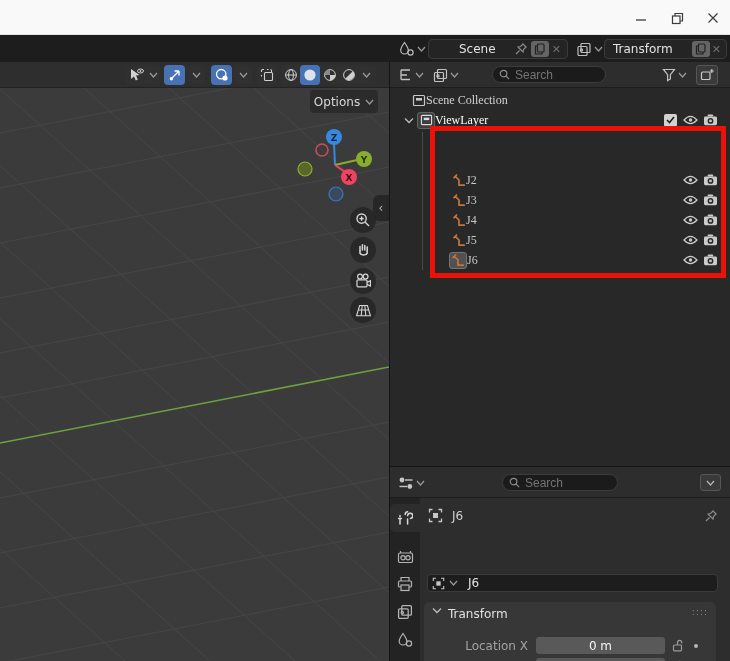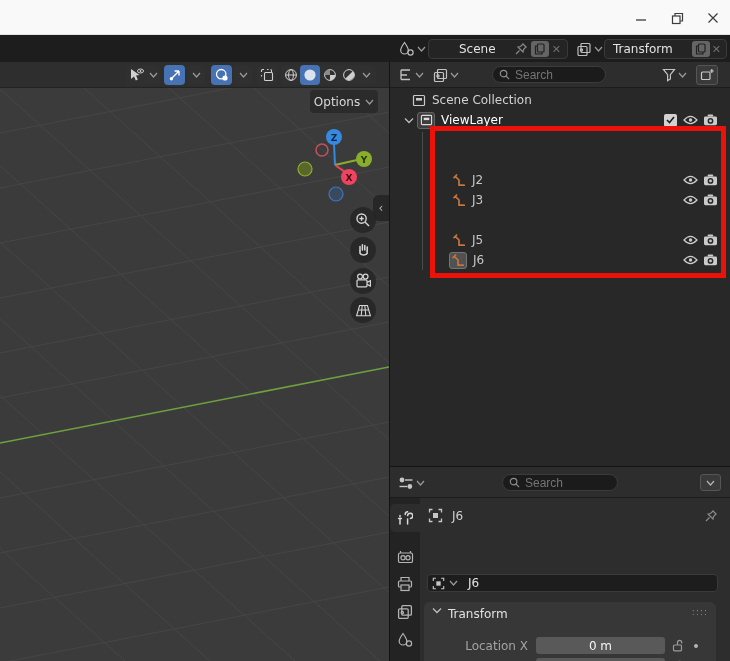--- a/index.html
+++ b/index.html
@@ -38,21 +38,21 @@
   .options-btn{position:absolute;left:310px;top:28px;width:68px;height:23px;background:#2b2b2b;border-radius:4px;display:flex;align-items:center;justify-content:center;gap:5px;color:#d8d8d8;font-size:12px;cursor:default;}
   .side-btn{position:absolute;left:350px;width:26px;height:26px;border-radius:50%;background:rgba(38,38,38,.85);display:flex;align-items:center;justify-content:center;}
   .collapse-tab{position:absolute;left:373px;top:133px;width:16px;height:26px;background:#272727;border-radius:6px 0 0 6px;color:#b5b5b5;display:flex;align-items:center;justify-content:center;font-size:12px;}
 
   .outliner{position:absolute;left:390px;top:62px;width:340px;height:405px;background:#282828;}
   .ol-header{position:absolute;left:0;top:0;width:340px;height:26px;background:#2d2d2d;border-bottom:1px solid #1c1c1c;}
   .search{position:absolute;background:#1b1b1b;border:1px solid #3c3c3c;border-radius:9px;display:flex;align-items:center;padding-left:6px;gap:5px;}
   .search input{background:transparent;border:none;outline:none;color:#e5e5e5;font-size:12px;width:80%;}
   .search input::placeholder{color:#757575;}
   .ol-row{position:absolute;left:0;width:340px;height:20px;display:flex;align-items:center;color:#c7c7c7;font-size:12px;}
-  .ol-label{margin-left:6px;}
+  .ol-label{font-family:Liberation Serif, serif;}
   .row-toggles{position:absolute;right:0;top:0;height:20px;display:flex;align-items:center;}
   .tgl{width:20px;display:flex;align-items:center;justify-content:center;}
   .icon-box{width:18px;height:17px;border-radius:3px;display:flex;align-items:center;justify-content:center;}
   .icon-box.active{background:#515151;border:1px solid #747474;}
   .indent-guide{position:absolute;left:422px;top:132px;width:1px;height:138px;background:#4a4a4a;}
 
   .props{position:absolute;left:390px;top:467px;width:340px;height:194px;background:#2d2d2d;}
   .pr-header{position:absolute;left:0;top:0;width:340px;height:31px;background:#2d2d2d;border-bottom:1px solid #1c1c1c;}
   .tabstrip{position:absolute;left:0;top:31px;width:30px;height:163px;background:#232323;}
   .tab{position:absolute;left:0;width:30px;height:28px;display:flex;align-items:center;justify-content:center;}
@@ -447,20 +447,44 @@
         <span class="tgl">
             <svg width="15" height="12" viewBox="0 0 15 12">
               <rect x="1" y="2.6" width="13" height="8.6" rx="1.4" fill="#cbcbcb"></rect>
               <rect x="4.6" y="0.6" width="5.6" height="2" rx="0.8" fill="#cbcbcb"></rect>
               <circle cx="7.5" cy="6.9" r="2.9" fill="#282828"></circle>
               <circle cx="7.5" cy="6.9" r="1.4" fill="#cbcbcb"></circle>
             </svg>
           </span>
       </span>
     </div>
+    <div class="ol-row" style="top:148px">
+      <span style="margin-left:62px">
+          <svg width="14" height="14" viewBox="0 0 14 14" fill="none" stroke="var(--object-orange)" stroke-width="1.7" stroke-linecap="round">
+            <path d="M2 4.6 L4.6 2 M3.3 3.3 L7 7 L7 12.2 M7 12.2 L12.2 12.2"></path>
+          </svg>
+        </span>
+      <span class="ol-label">J4</span>
+      <span class="row-toggles" style="right:10px">
+        <span class="tgl">
+            <svg width="15" height="10" viewBox="0 0 15 10">
+              <path d="M1 5 Q7.5 -2.2 14 5 Q7.5 12.2 1 5 Z" fill="none" stroke="#cbcbcb" stroke-width="1.2"></path>
+              <circle cx="7.5" cy="5" r="1.7" fill="#cbcbcb"></circle>
+            </svg>
+          </span>
+        <span class="tgl">
+            <svg width="15" height="12" viewBox="0 0 15 12">
+              <rect x="1" y="2.6" width="13" height="8.6" rx="1.4" fill="#cbcbcb"></rect>
+              <rect x="4.6" y="0.6" width="5.6" height="2" rx="0.8" fill="#cbcbcb"></rect>
+              <circle cx="7.5" cy="6.9" r="2.9" fill="#282828"></circle>
+              <circle cx="7.5" cy="6.9" r="1.4" fill="#cbcbcb"></circle>
+            </svg>
+          </span>
+      </span>
+    </div>
     <div class="ol-row" style="top:168px">
       <span style="margin-left:62px">
           <svg width="14" height="14" viewBox="0 0 14 14" fill="none" stroke="var(--object-orange)" stroke-width="1.7" stroke-linecap="round">
             <path d="M2 4.6 L4.6 2 M3.3 3.3 L7 7 L7 12.2 M7 12.2 L12.2 12.2"></path>
           </svg>
         </span>
       <span class="ol-label">J5</span>
       <span class="row-toggles" style="right:10px">
         <span class="tgl">
             <svg width="15" height="10" viewBox="0 0 15 10">

